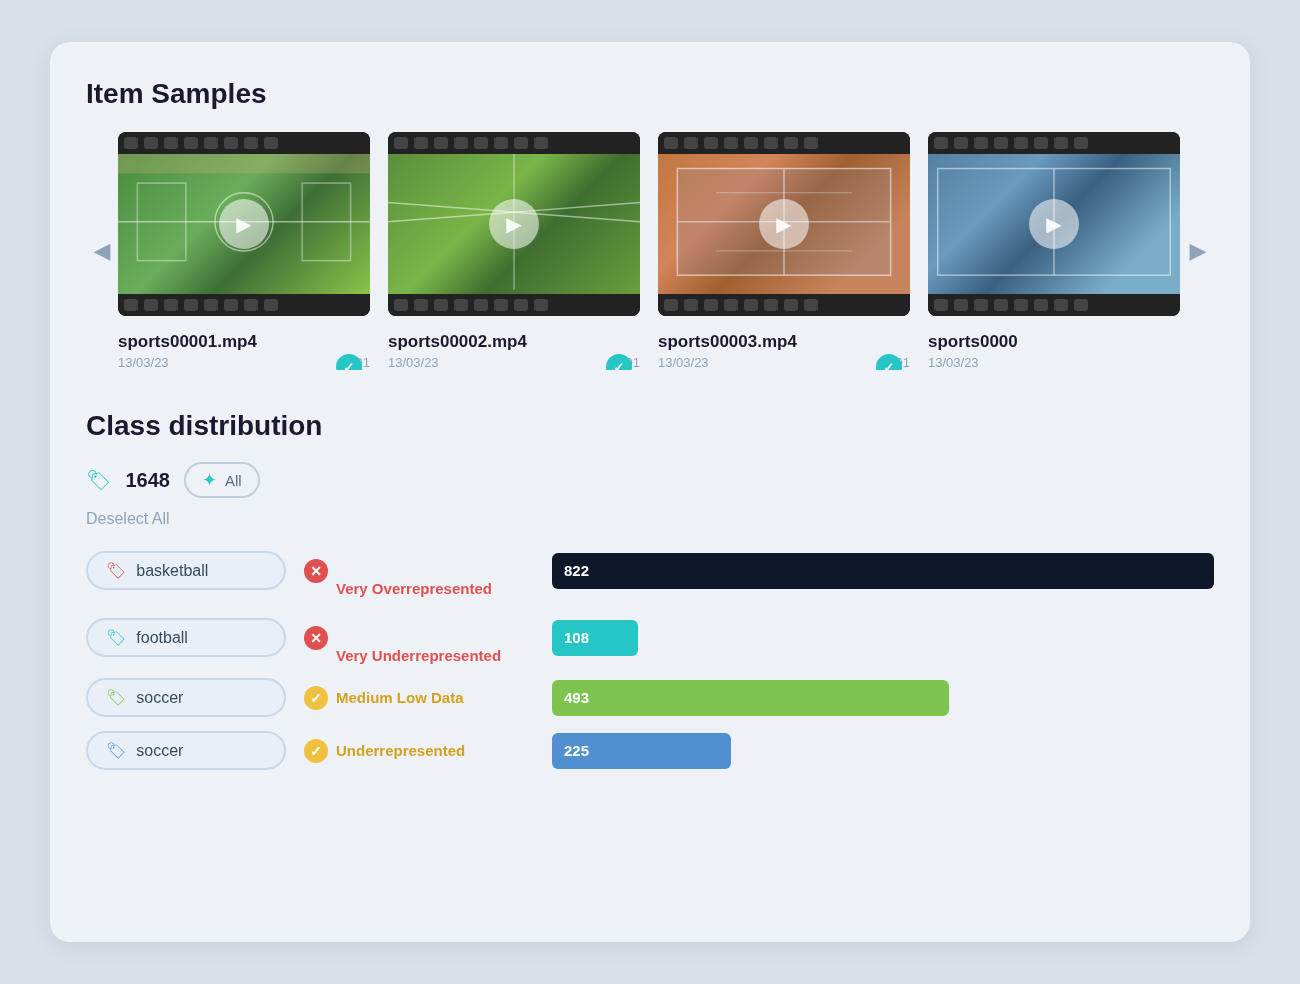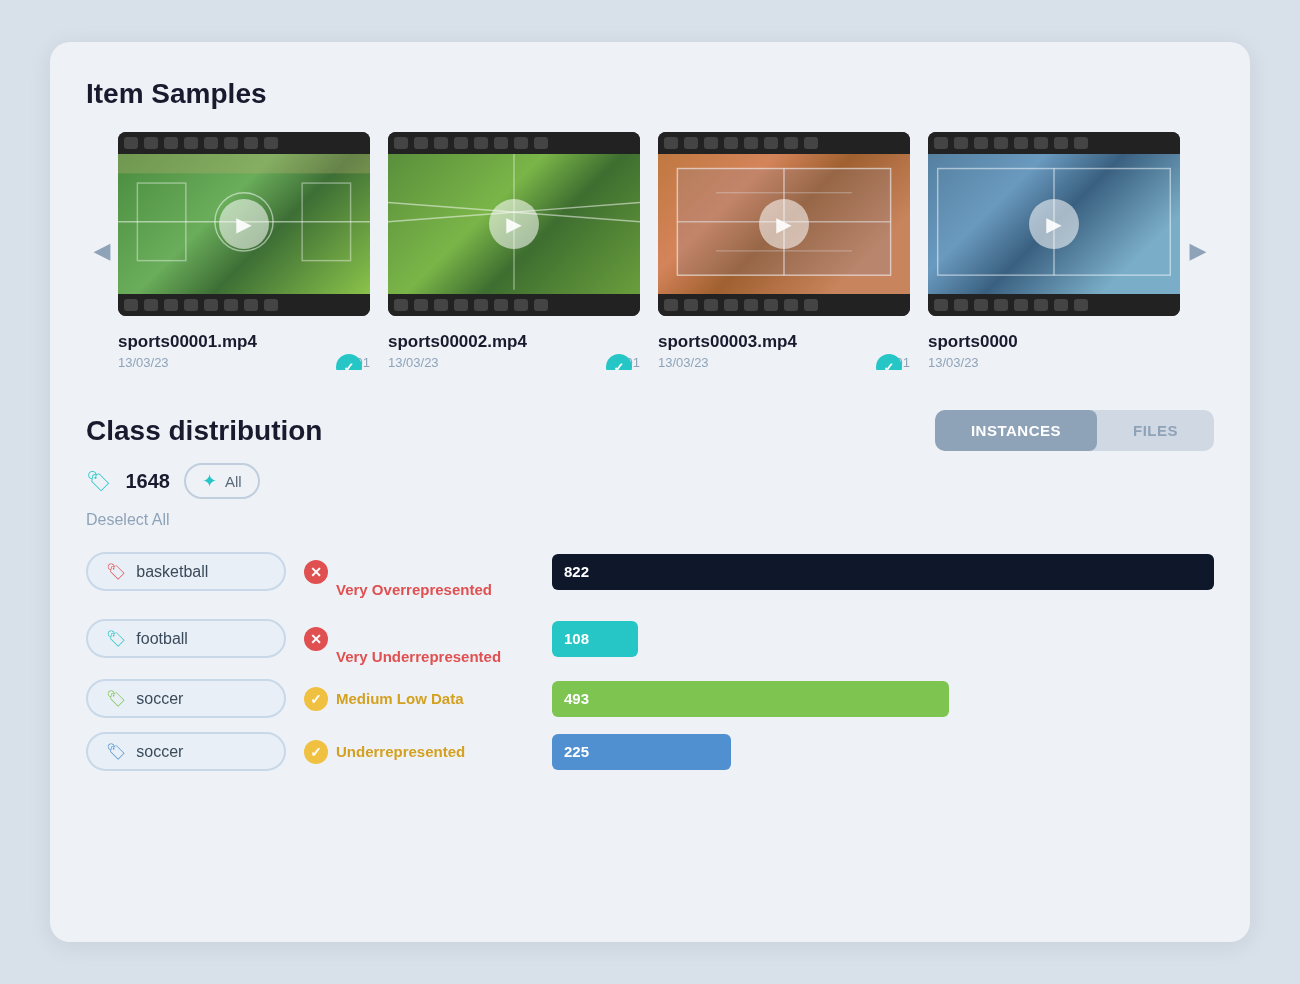--- a/index.html
+++ b/index.html
@@ -142,21 +142,21 @@
       color: #8fa3b8;
       margin-top: 3px;
       gap: 12px;
     }
 
     
     .class-dist-header {
       display: flex;
       align-items: center;
       gap: 8px;
-      margin-bottom: 12px;
+      margin-bottom: 20px;
     }
     .class-dist-title {
       font-size: 28px;
       font-weight: 800;
       color: #1a1a2e;
     }
     .toggle-group {
       display: flex;
       background: #d0d8e4;
       border-radius: 10px;
@@ -471,24 +471,20 @@
           <span>13/03/23</span>
         </div>
       </div>
     </div>
 
     <div class="nav-arrow">▶</div>
   </div>
 
   <div class="class-dist-header">
     <h2 class="class-dist-title">Class distribution</h2>
-    <div class="toggle-group">
-      <button class="toggle-btn active">INSTANCES</button>
-      <button class="toggle-btn">FILES</button>
-    </div>
   </div>
 
   <div class="instances-row">
     <span class="instances-icon">🏷</span>
     <span class="instances-count">1648</span>
     <div class="all-badge">
       <span class="all-badge-icon">✦</span>
       <span class="all-badge-text">All</span>
     </div>
   </div>

